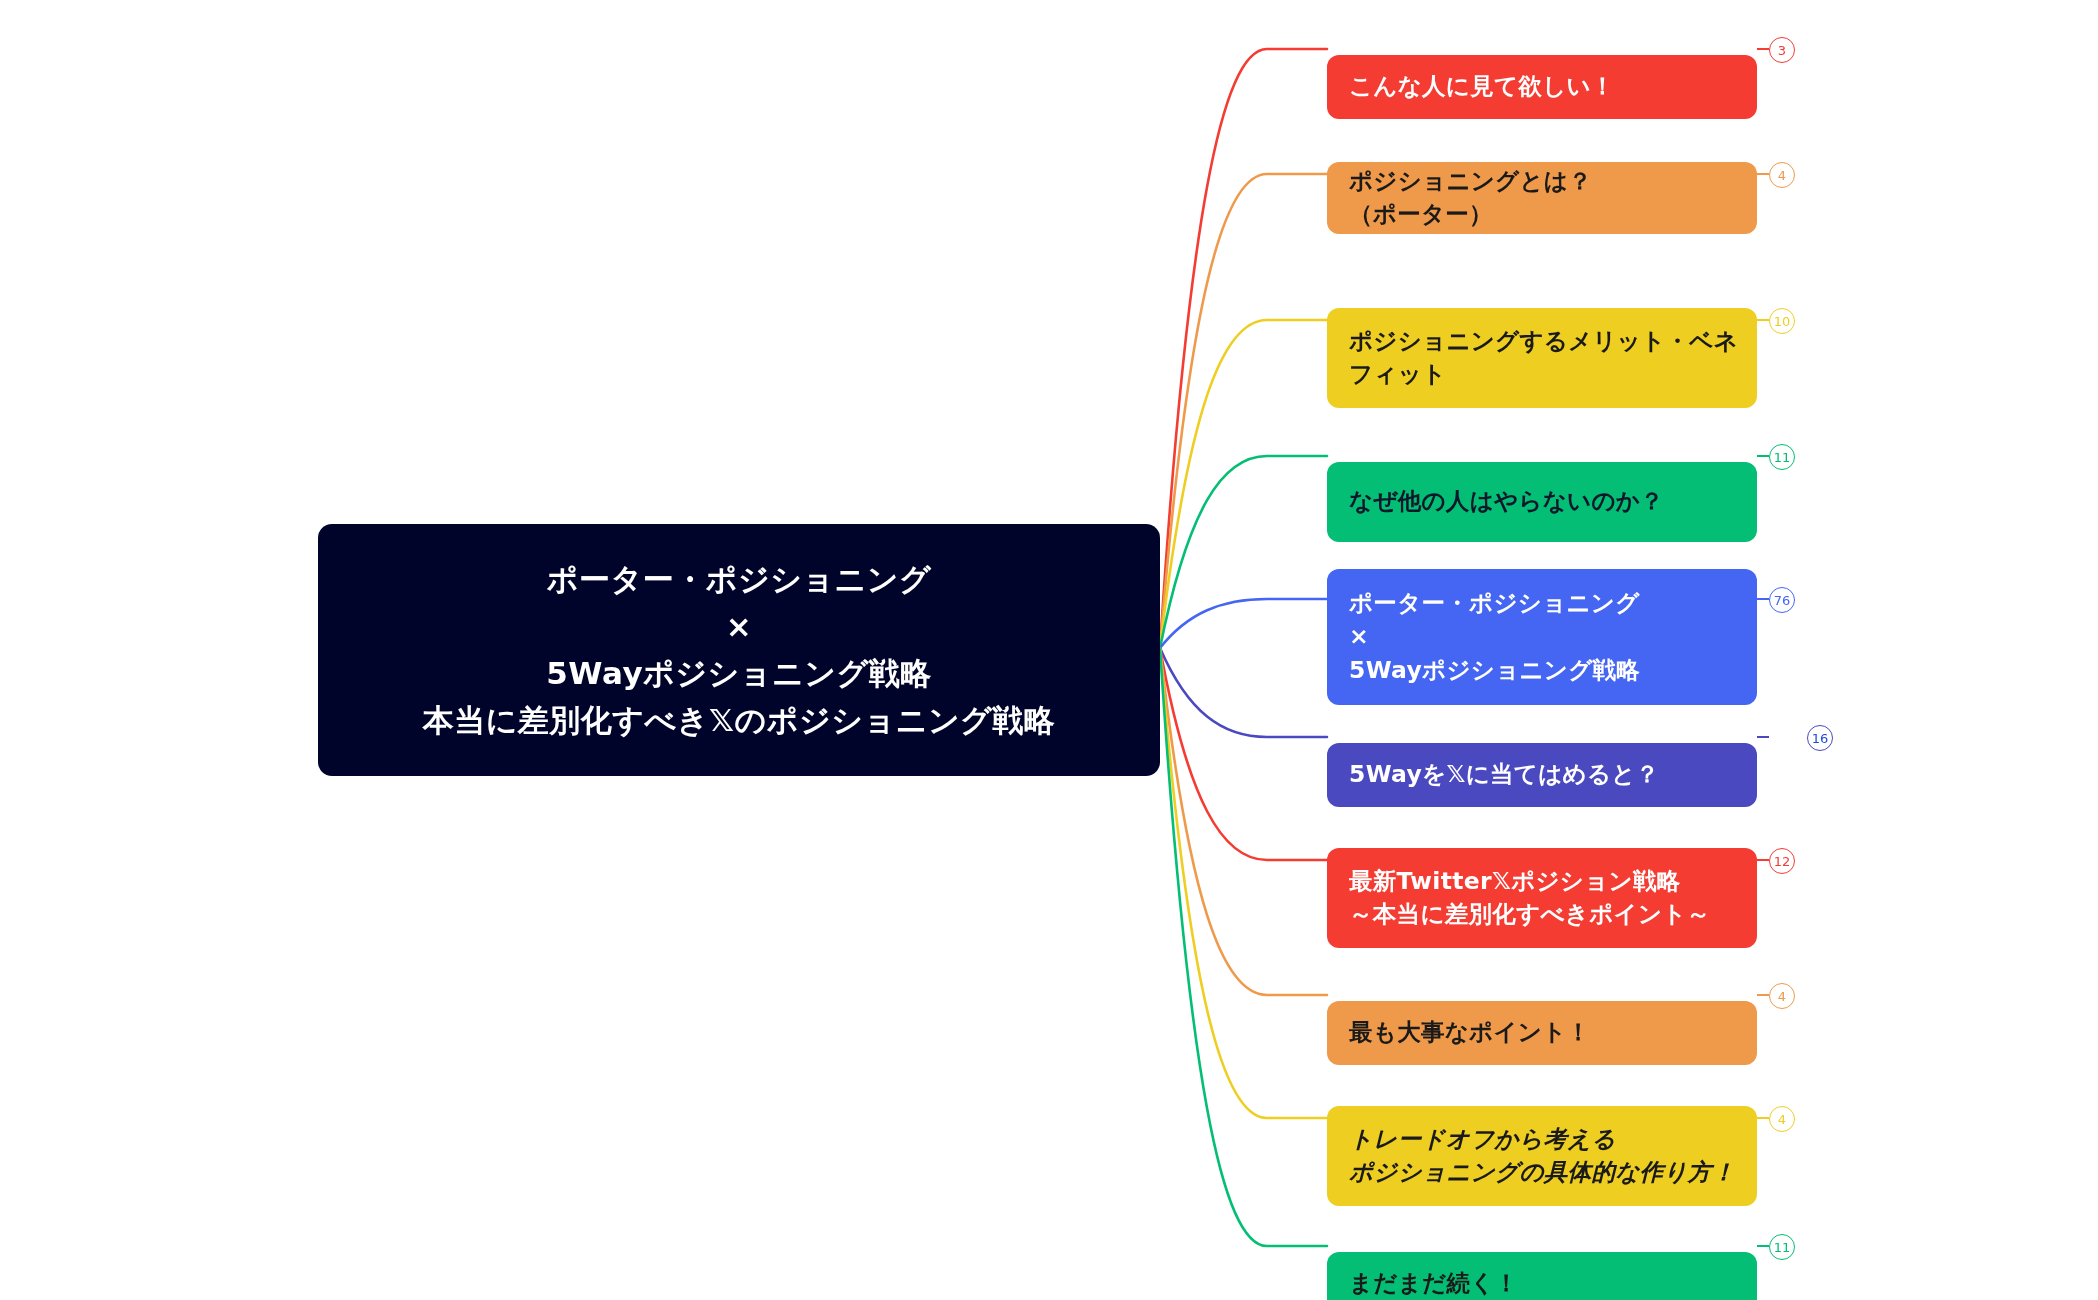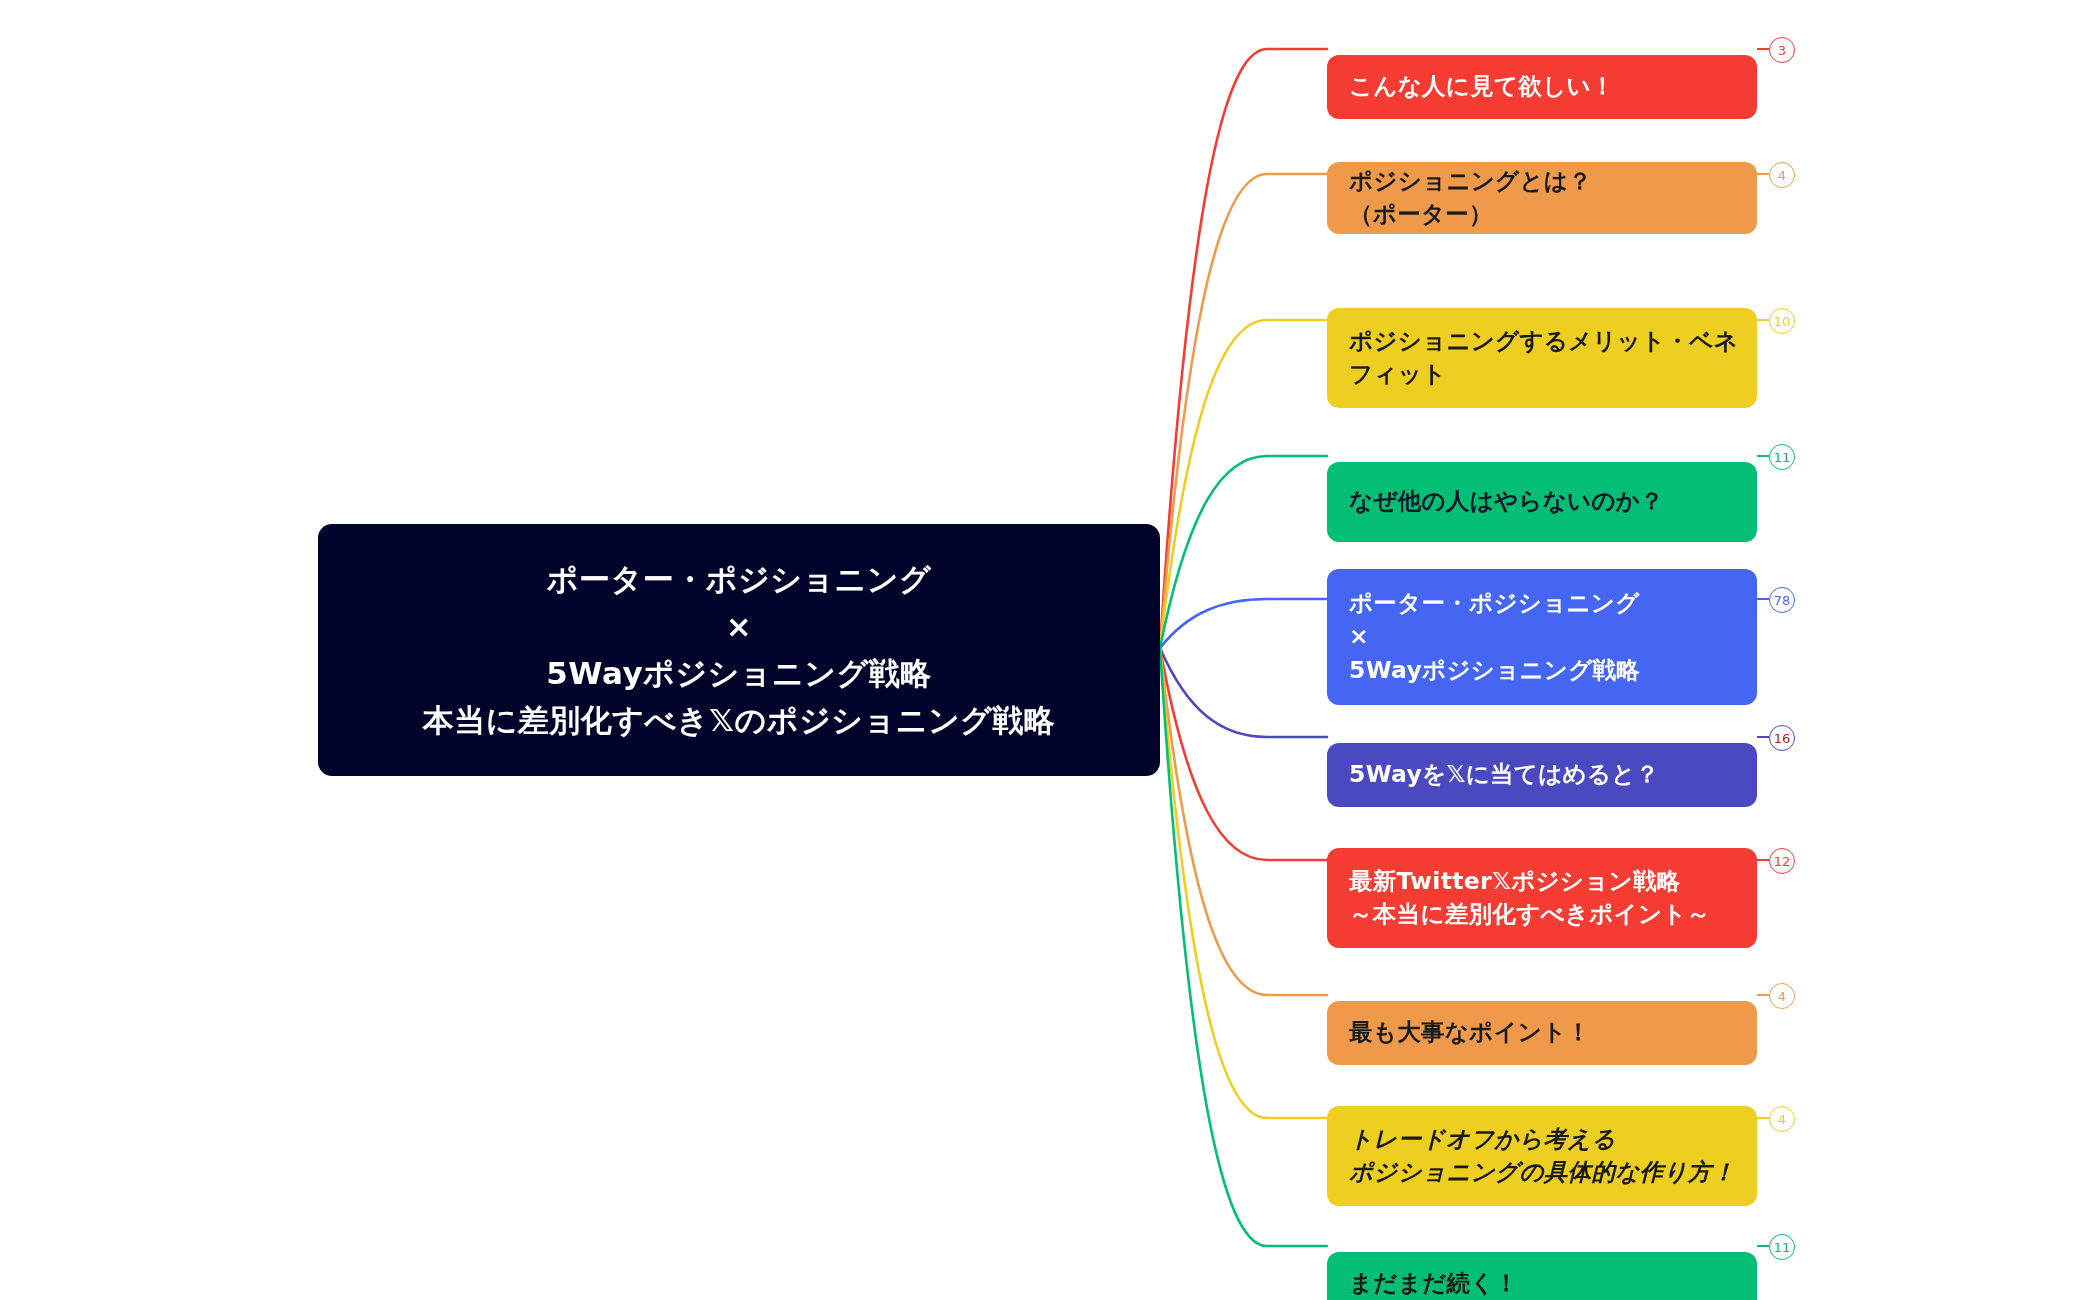--- a/index.html
+++ b/index.html
@@ -139,26 +139,26 @@
         <span class="line">なぜ他の人はやらないのか？</span>
       </div>
       <div class="badge-stub" style="left: 1757px; top: 455px; background: rgb(3, 190, 116);"></div>
       <div class="badge" style="left: 1769px; top: 444px; border-color: rgb(3, 190, 116); color: rgb(3, 190, 116);">11</div>
       <div class="node branch-node" id="branch-5" style="left: 1327px; top: 531px; width: 430px; height: 136px; background: rgb(68, 102, 242); color: rgb(255, 255, 255);">
         <span class="line">ポーター・ポジショニング</span>
         <span class="line">×</span>
         <span class="line">5Wayポジショニング戦略</span>
       </div>
       <div class="badge-stub" style="left: 1757px; top: 598px; background: rgb(68, 102, 242);"></div>
-      <div class="badge" style="left: 1769px; top: 587px; border-color: rgb(68, 102, 242); color: rgb(68, 102, 242);">78</div>
+      <div class="badge" style="left: 1769px; top: 587px; border-color: rgb(68, 102, 242); color: rgb(68, 102, 242);">76</div>
       <div class="node branch-node" id="branch-6" style="left: 1327px; top: 705px; width: 430px; height: 64px; background: rgb(75, 73, 192); color: rgb(255, 255, 255);">
         <span class="line">5Wayを𝕏に当てはめると？</span>
       </div>
       <div class="badge-stub" style="left: 1757px; top: 736px; background: rgb(75, 73, 192);"></div>
-      <div class="badge" style="left: 1769px; top: 725px; border-color: rgb(75, 73, 192); color: #b91c1c;">16</div>
+      <div class="badge" style="left: 1807px; top: 725px; border-color: rgb(75, 73, 192); color: #1d4ed8;">16</div>
       <div class="node branch-node" id="branch-7" style="left: 1327px; top: 810px; width: 430px; height: 100px; background: rgb(244, 60, 51); color: rgb(255, 255, 255);">
         <span class="line">最新Twitter𝕏ポジション戦略</span>
         <span class="line">～本当に差別化すべきポイント～</span>
       </div>
       <div class="badge-stub" style="left: 1757px; top: 859px; background: rgb(244, 60, 51);"></div>
       <div class="badge" style="left: 1769px; top: 848px; border-color: rgb(244, 60, 51); color: rgb(244, 60, 51);">12</div>
       <div class="node branch-node" id="branch-8" style="left: 1327px; top: 963px; width: 430px; height: 64px; background: rgb(239, 154, 74); color: rgb(26, 26, 26);">
         <span class="line">最も大事なポイント！</span>
       </div>
       <div class="badge-stub" style="left: 1757px; top: 994px; background: rgb(239, 154, 74);"></div>

